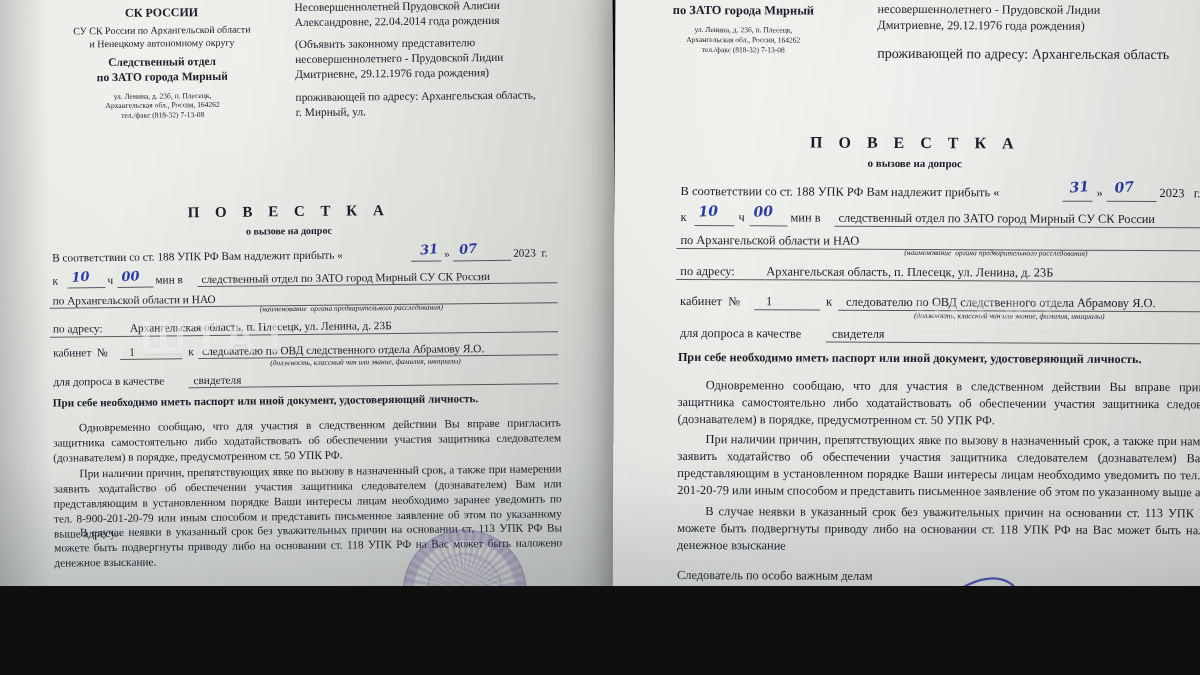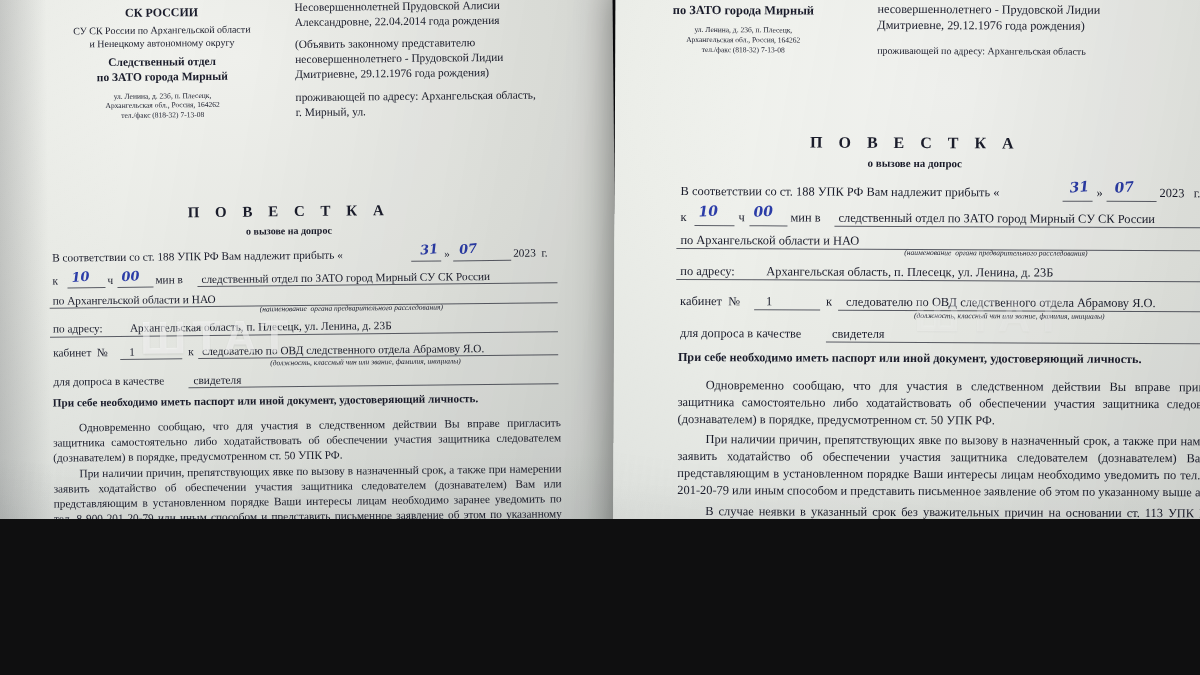--- a/index.html
+++ b/index.html
@@ -3,21 +3,21 @@
 <meta charset="utf-8">
 <style>
   html, body {
     margin: 0;
     padding: 0;
     background: #0f0f10;
   }
   #page {
     position: relative;
     width: 1200px;
-    height: 519px;
+    height: 586px;
     overflow: hidden;
     background: #101014;
     font-family: "Liberation Serif", serif;
   }
 
   
   .sheet {
     position: absolute;
     background: #e9ebe6;
     color: #1a1c2b;
@@ -263,21 +263,21 @@
         <div class="b" style="font-size:12.4px;">по ЗАТО города Мирный</div>
         <div class="xs" style="margin-top:6px;">ул. Ленина, д. 23б, п. Плесецк,</div>
         <div class="xs">Архангельская обл., Россия, 164262</div>
         <div class="xs">тел./факс (818-32) 7-13-08</div>
       </div>
 
       <div class="block" style="left:262px; top:0px; width:320px;">
         <div style="font-size:12.2px;">(Объявить законному представителю</div>
         <div style="font-size:12.2px;">несовершеннолетнего - Прудовской Лидии</div>
         <div style="font-size:12.2px;">Дмитриевне, 29.12.1976 года рождения)</div>
-        <div style="font-size:10px; margin-top:10px;">проживающей по адресу: Архангельская область</div>
+        <div style="font-size:14px; margin-top:10px;">проживающей по адресу: Архангельская область</div>
       </div>
 
       <div class="t title-main" style="left:0; top:148px; width:600px; text-align:center;">П О В Е С Т К А</div>
       <div class="t title-sub" style="left:0; top:172px; width:600px; text-align:center;">о вызове на допрос</div>
 
       <div class="t" style="left:66px; top:200px;">В соответствии со ст. 188 УПК РФ Вам надлежит прибыть «</div>
       <div class="hw" style="left:455px; top:193px; font-size:14px; transform:rotate(-5deg);">31</div>
       <div class="t" style="left:482px; top:200px;">»</div>
       <div class="hw" style="left:500px; top:193px; font-size:14px; transform:rotate(-5deg);">07</div>
       <div class="t" style="left:545px; top:200px;">2023   г.</div>

